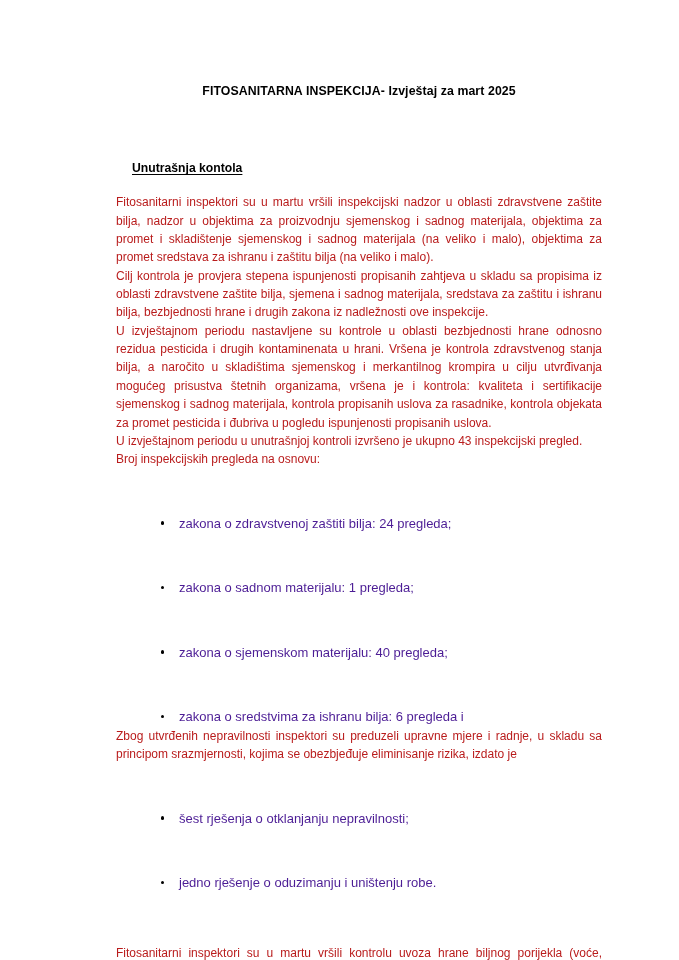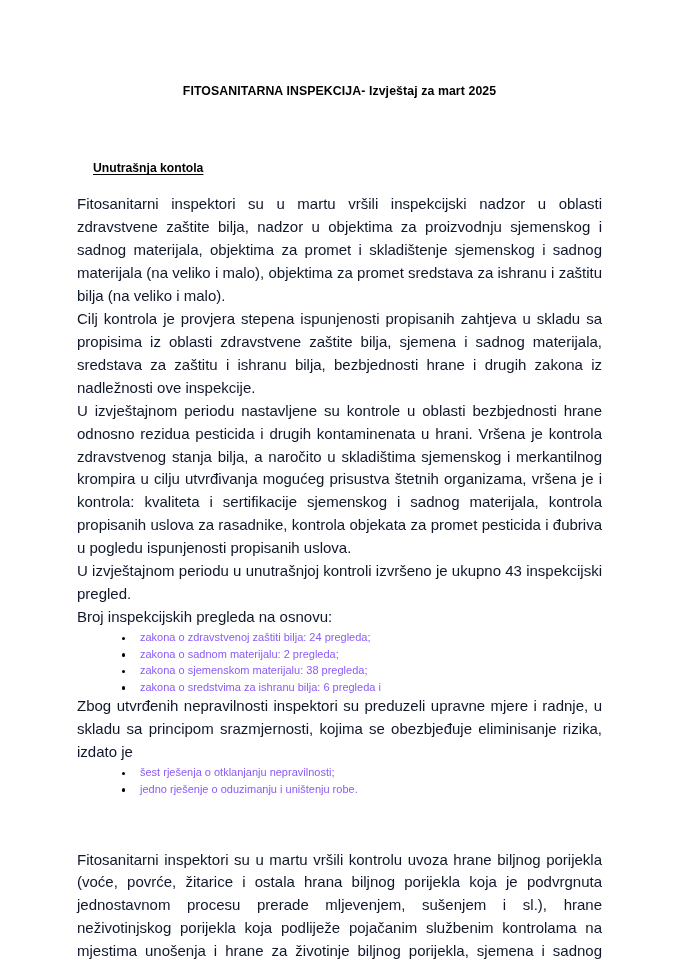--- a/index.html
+++ b/index.html
@@ -14,21 +14,21 @@
     font-family: "Liberation Sans", sans-serif;
     color: #000000;
     -webkit-font-smoothing: antialiased;
   }
   .page {
     position: relative;
     width: 679px;
     height: 858px;
     background: #ffffff;
     box-sizing: border-box;
-    padding: 0 77px 0 77px;
+    padding: 0 77px 0 116px;
   }
   .doc-title {
     text-align: center;
     font-size: 12.3px;
     font-weight: bold;
     letter-spacing: 0.1px;
     margin: 0;
     padding-top: 84px;
     line-height: 1.25;
     color: #000;
@@ -39,39 +39,40 @@
     text-decoration: underline;
     text-underline-offset: 2px;
     margin: 16px;
     line-height: 1.3;
     color: #000;
     display: inline-block;
   }
   .heading-block-1 { margin-top: 46px; }
   .heading-block-2 { margin-top: 51px; }
   p.body-par {
-    font-size: 15px;
+    font-size: 12px;
     line-height: 1.53;
     text-align: justify;
     margin: 0;
-    color: #0f172a;
+    color: #b91c1c;
   }
   .gap-after-heading { margin-top: 17px; }
   .par-gap { margin-top: 16px; }
   ul.bullets {
     list-style: none;
     margin: 0;
     padding: 0;
   }
   ul.bullets li {
-    font-size: 11px;
+    font-size: 13px;
     line-height: 1.51;
     position: relative;
     padding-left: 63px;
-    color: #8b5cf6;
+    color: #4c1d95;
+    margin-top: 45px;
   }
   ul.bullets li::before {
     content: "";
     position: absolute;
     left: 45px;
     top: 7.5px;
     width: 3.4px;
     height: 3.4px;
     border-radius: 50%;
     background: #000;
@@ -97,22 +98,22 @@
     <p class="body-par par-gap">Cilj kontrola je provjera stepena ispunjenosti propisanih zahtjeva u skladu sa propisima iz oblasti zdravstvene zaštite bilja, sjemena i sadnog materijala, sredstava za zaštitu i ishranu bilja, bezbjednosti hrane i drugih zakona iz nadležnosti ove inspekcije.</p>
 
     <p class="body-par par-gap">U izvještajnom periodu nastavljene su kontrole u oblasti bezbjednosti hrane odnosno rezidua pesticida i drugih kontaminenata u hrani. Vršena je kontrola zdravstvenog stanja bilja, a naročito u skladištima sjemenskog i merkantilnog krompira u cilju utvrđivanja mogućeg prisustva štetnih organizama, vršena je i kontrola: kvaliteta i sertifikacije sjemenskog i sadnog materijala, kontrola propisanih uslova za rasadnike, kontrola objekata za promet pesticida i đubriva u pogledu ispunjenosti propisanih uslova.</p>
 
     <p class="body-par par-gap">U izvještajnom periodu u unutrašnjoj kontroli izvršeno je ukupno 43 inspekcijski pregled.</p>
 
     <p class="body-par par-gap">Broj inspekcijskih pregleda na osnovu:</p>
 
     <ul class="bullets list-gap">
       <li>zakona o zdravstvenoj zaštiti bilja: 24 pregleda;</li>
-      <li>zakona o sadnom materijalu: 2 pregleda;</li>
-      <li>zakona o sjemenskom materijalu: 38 pregleda;</li>
+      <li>zakona o sadnom materijalu: 1 pregleda;</li>
+      <li>zakona o sjemenskom materijalu: 40 pregleda;</li>
       <li>zakona o sredstvima za ishranu bilja: 6 pregleda i</li>
     </ul>
 
     <p class="body-par tail-gap">Zbog utvrđenih nepravilnosti inspektori su preduzeli upravne mjere i radnje, u skladu sa principom srazmjernosti, kojima se obezbjeđuje eliminisanje rizika, izdato je</p>
 
     <ul class="bullets list-gap">
       <li>šest rješenja o otklanjanju nepravilnosti;</li>
       <li>jedno rješenje o oduzimanju i uništenju robe.</li>
     </ul>
   </div>

